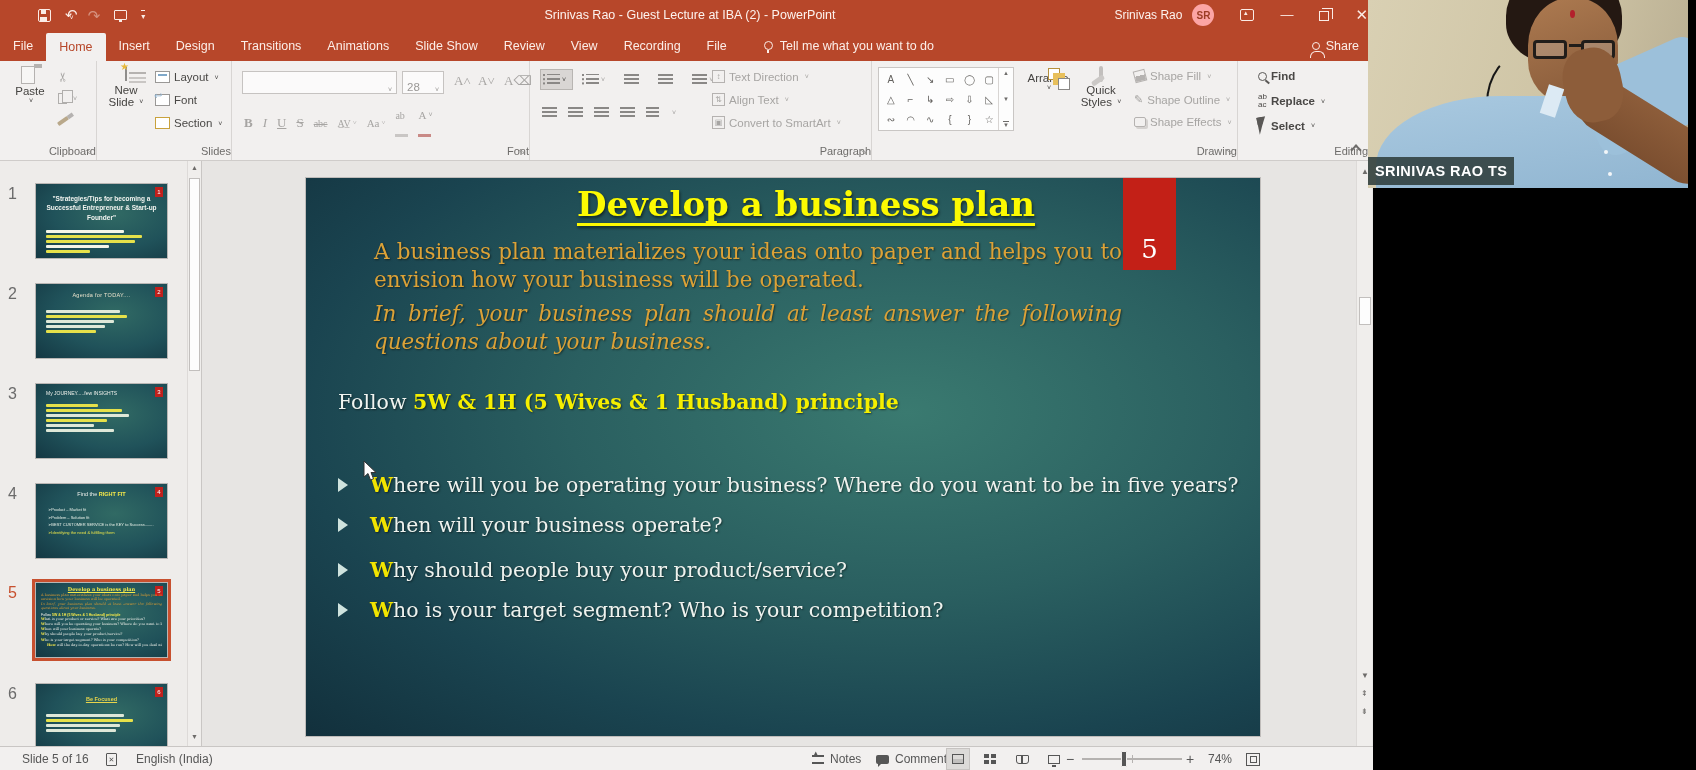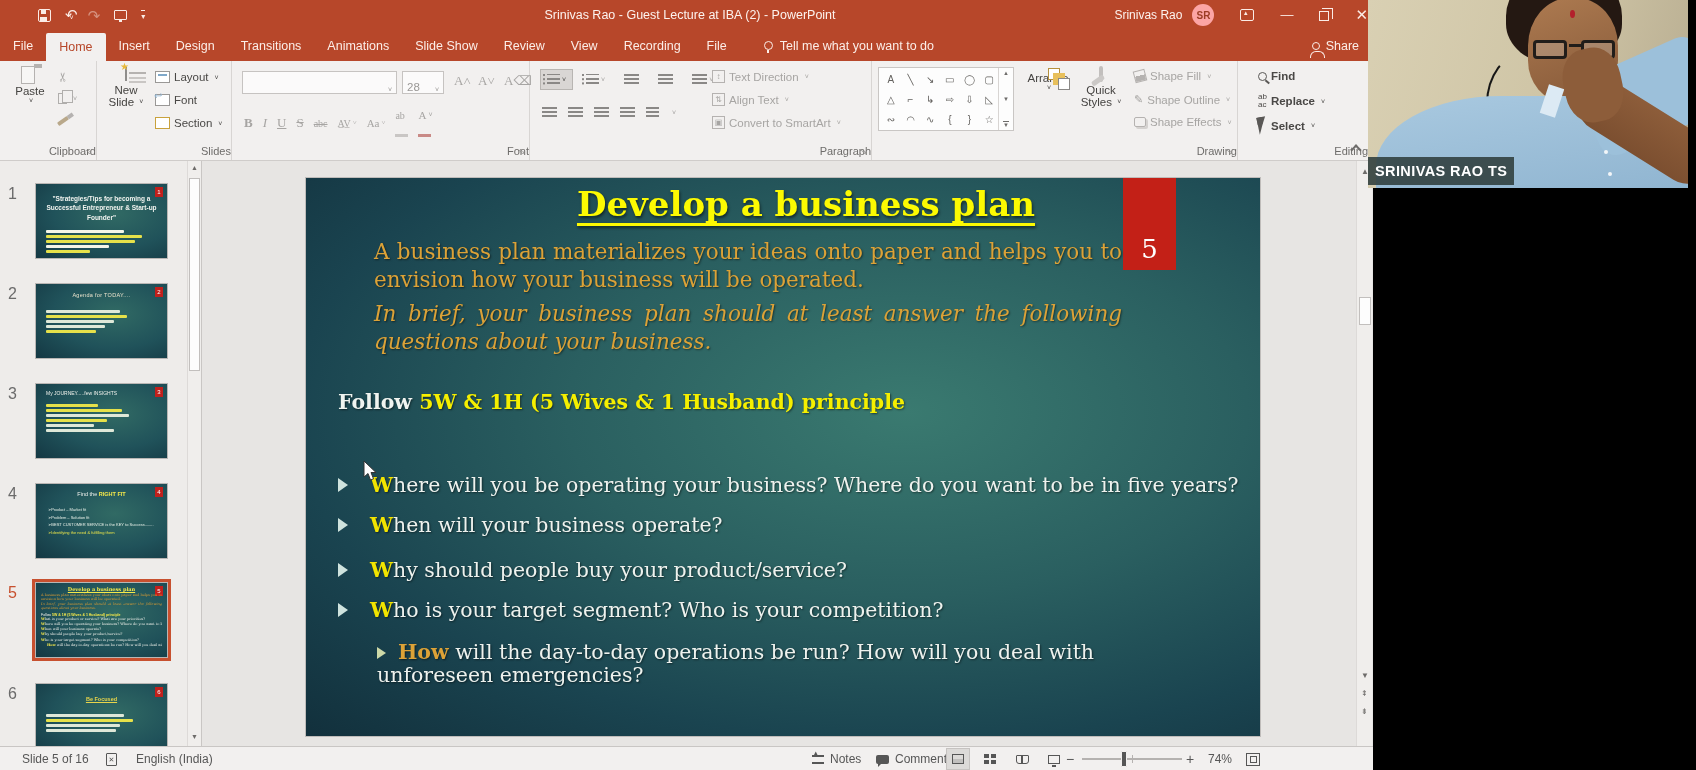--- a/index.html
+++ b/index.html
@@ -172,21 +172,21 @@
            display:flex;align-items:flex-end;justify-content:center;padding-bottom:6px;}
   .pagebox span{color:#fff;font-size:26px;}
   .s-title{position:absolute;left:60px;top:6px;width:880px;text-align:center;z-index:2;
            font-size:34px;font-weight:bold;color:#fcfa02;text-decoration:underline;
            text-underline-offset:7px;text-shadow:1px 2px 3px rgba(0,0,0,.55);}
   .s-para{position:absolute;left:68px;width:748px;z-index:2;font-size:21.5px;line-height:27.5px;
           color:#dca237;text-align:justify;text-shadow:1px 1px 2px rgba(0,0,0,.5);}
   .s-para.p1{top:60px;}
   .s-para.p2{top:122px;font-style:italic;}
   .s-follow{position:absolute;left:32px;top:212px;z-index:2;font-size:20.5px;color:#f0f4f0;
-            text-shadow:1px 1px 2px rgba(0,0,0,.5);font-weight:bold;}
+            text-shadow:1px 1px 2px rgba(0,0,0,.5);}
   .s-follow b{color:#f5ef00;}
   .s-bullet{position:absolute;left:32px;z-index:2;font-size:20.5px;color:#eef2ee;white-space:nowrap;
             text-shadow:1px 1px 2px rgba(0,0,0,.5);}
   .s-bullet .tri{display:inline-block;width:0;height:0;border-top:7px solid transparent;border-bottom:7px solid transparent;
                  border-left:10px solid #cfe3de;margin-right:22px;}
   .s-bullet .w{color:#f2e400;font-weight:bold;}
   .s-sub{position:absolute;left:71px;top:463px;width:760px;z-index:2;font-size:20.5px;line-height:23px;
          color:#eef2ee;text-shadow:1px 1px 2px rgba(0,0,0,.5);}
   .s-sub .tri{display:inline-block;width:0;height:0;border-top:6px solid transparent;border-bottom:6px solid transparent;
               border-left:9px solid #cdd9a8;margin-right:12px;}
@@ -593,21 +593,20 @@
               <span>5</span>
             </div>
           <div class="s-title">Develop a business plan</div>
           <div class="s-para p1">A business plan materializes your ideas onto paper and helps you to envision how your business will be operated.</div>
           <div class="s-para p2">In brief, your business plan should at least answer the following questions about your business.</div>
           <div class="s-follow"><span>Follow </span><b>5W &amp; 1H (5 Wives &amp; 1 Husband) principle</b></div>
           <div class="s-bullet" style="top:295px;"><span class="tri"></span><span class="w">W</span><span>here will you be operating your business? Where do you want to be in five years?</span></div>
           <div class="s-bullet" style="top:335px;"><span class="tri"></span><span class="w">W</span><span>hen will your business operate?</span></div>
           <div class="s-bullet" style="top:420px;"><span class="tri"></span><span class="w">W</span><span>ho is your target segment? Who is your competition?</span></div>
           <div class="s-bullet" style="top:380px;"><span class="tri"></span><span class="w">W</span><span>hy should people buy your product/service?</span></div>
-          <div class="s-sub"><span class="tri"></span><span class="how">How</span><span> will the day-to-day operations be run? How will you deal with unforeseen emergencies?</span></div>
         </div>
 
         <div class="ed-scroll">
           <span class="glyph" style="top:6px;">▲</span>
           <span class="ed-thumb"></span>
           <span class="glyph" style="top:510px;">▼</span>
           <span class="glyph" style="top:528px;">⇞</span>
           <span class="glyph" style="top:546px;">⇟</span>
         </div>
       </div>

